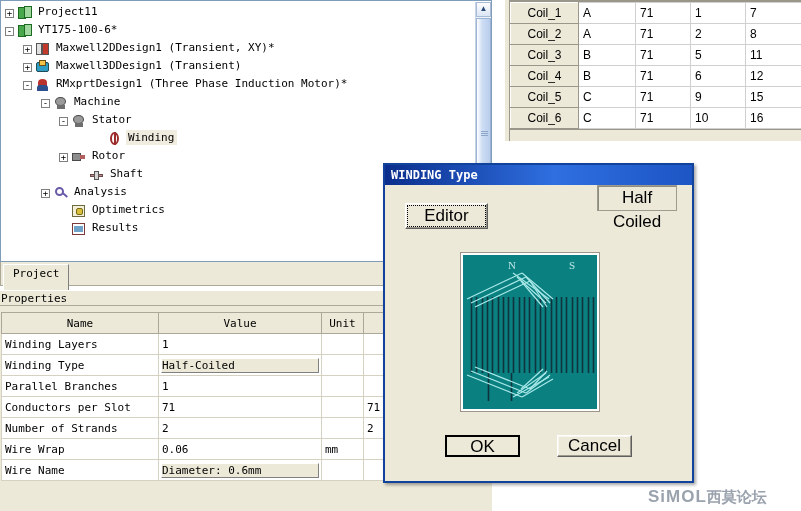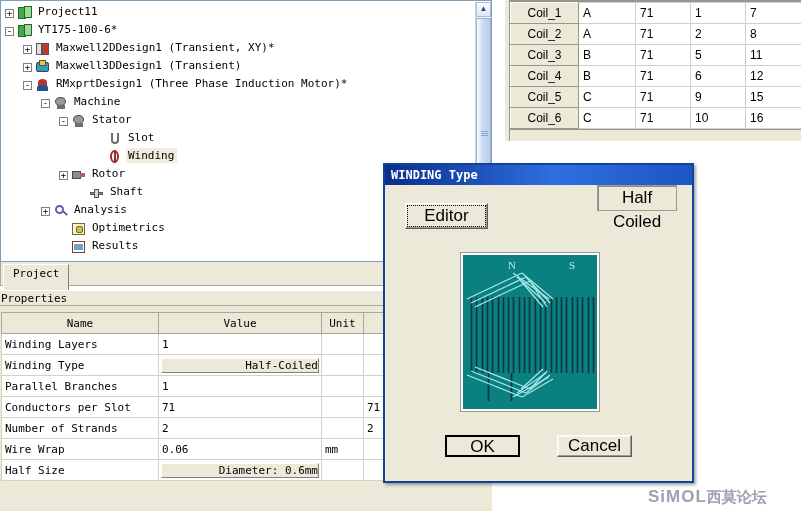--- a/index.html
+++ b/index.html
@@ -102,21 +102,21 @@
   }
   #props-table th{
     background:#ece9d8;border:1px solid #aca899;height:18px;font-weight:normal;
     text-align:center;
   }
   #props-table td{
     border:1px solid #d6d2c2;height:20px;padding:0 3px;background:#fff;
     white-space:nowrap;overflow:hidden;
   }
   .cellbtn{
-    display:block;margin:1px 2px;height:15px;line-height:14px;text-align:right;
+    display:block;margin:1px 2px;height:15px;line-height:14px;text-align:left;
     background:#ece9d8;border:1px solid #ffffff;border-right-color:#808080;border-bottom-color:#808080;
     font-family:"DejaVu Sans Mono", monospace;font-size:11px;box-sizing:border-box;
   }
   
   #coil-panel{
     position:absolute;left:505px;top:0;width:296px;height:165px;
     background:#ffffff;box-sizing:border-box;
   }
   #coil-table{
     position:absolute;left:0;top:0;width:296px;border-collapse:collapse;table-layout:fixed;
@@ -185,21 +185,20 @@
 
 <div id="tree-panel">
   <div id="tree-rows" style="position:absolute;left:0;top:3px;right:17px;">
       <div class="tree-row"><span style="display:inline-block;width:4px"></span><span class="expander">+</span><span class="ico ic-proj"><i></i><b></b></span><span class="tree-label">Project11</span></div>
       <div class="tree-row"><span style="display:inline-block;width:4px"></span><span class="expander">-</span><span class="ico ic-proj"><i></i><b></b></span><span class="tree-label">YT175-100-6*</span></div>
       <div class="tree-row"><span style="display:inline-block;width:22px"></span><span class="expander">+</span><span class="ico ic-2d"><i></i><b></b></span><span class="tree-label">Maxwell2DDesign1 (Transient, XY)*</span></div>
       <div class="tree-row"><span style="display:inline-block;width:22px"></span><span class="expander">+</span><span class="ico ic-3d"><i></i><b></b></span><span class="tree-label">Maxwell3DDesign1 (Transient)</span></div>
       <div class="tree-row"><span style="display:inline-block;width:22px"></span><span class="expander">-</span><span class="ico ic-rmx"><i></i><b></b></span><span class="tree-label">RMxprtDesign1 (Three Phase Induction Motor)*</span></div>
       <div class="tree-row"><span style="display:inline-block;width:40px"></span><span class="expander">-</span><span class="ico ic-mach"><i></i><b></b></span><span class="tree-label">Machine</span></div>
       <div class="tree-row"><span style="display:inline-block;width:58px"></span><span class="expander">-</span><span class="ico ic-mach"><i></i><b></b></span><span class="tree-label">Stator</span></div>
-      <div class="tree-row"><span style="display:inline-block;width:94px"></span><span class="expander blank"></span><span class="ico ic-slot"><i></i></span><span class="tree-label">Slot</span></div>
       <div class="tree-row"><span style="display:inline-block;width:94px"></span><span class="expander blank"></span><span class="ico ic-wind"><i></i><b></b></span><span class="tree-label sel">Winding</span></div>
       <div class="tree-row"><span style="display:inline-block;width:58px"></span><span class="expander">+</span><span class="ico ic-rotor"><i></i><b></b></span><span class="tree-label">Rotor</span></div>
       <div class="tree-row"><span style="display:inline-block;width:76px"></span><span class="expander blank"></span><span class="ico ic-shaft"><i></i><b></b></span><span class="tree-label">Shaft</span></div>
       <div class="tree-row"><span style="display:inline-block;width:40px"></span><span class="expander">+</span><span class="ico ic-anal"><i></i><b></b></span><span class="tree-label">Analysis</span></div>
       <div class="tree-row"><span style="display:inline-block;width:58px"></span><span class="expander blank"></span><span class="ico ic-opt"><i></i><b></b></span><span class="tree-label">Optimetrics</span></div>
       <div class="tree-row"><span style="display:inline-block;width:58px"></span><span class="expander blank"></span><span class="ico ic-res"><i></i><b></b></span><span class="tree-label">Results</span></div>
     </div>
 
   <div id="tree-scroll">
     <div id="tree-scroll-up">▲</div>
@@ -263,21 +262,21 @@
           <td></td>
           <td>2</td>
         </tr>
         <tr>
           <td>Wire Wrap</td>
           <td>0.06</td>
           <td>mm</td>
           <td></td>
         </tr>
         <tr>
-          <td>Half Size</td>
+          <td>Wire Name</td>
           <td style="padding: 0px;">
             <span class="cellbtn">Diameter:  0.6mm</span>
           </td>
           <td></td>
           <td></td>
         </tr>
       </tbody>
   </table>
 </div>
 

